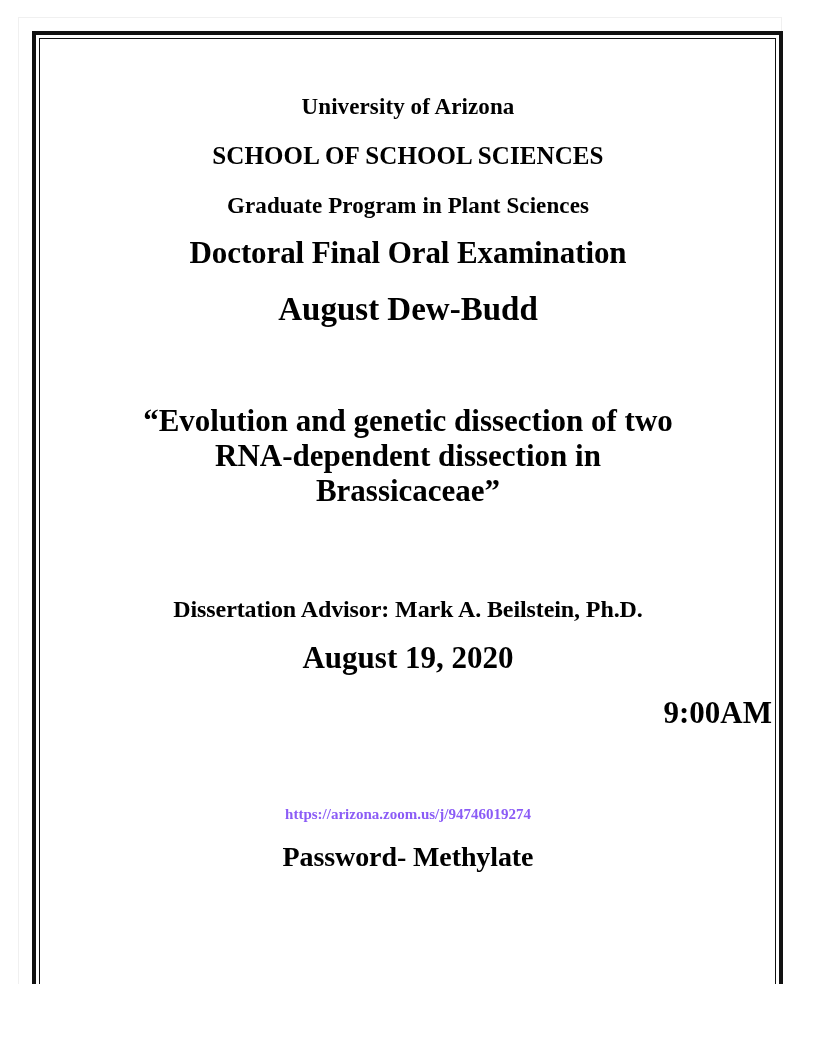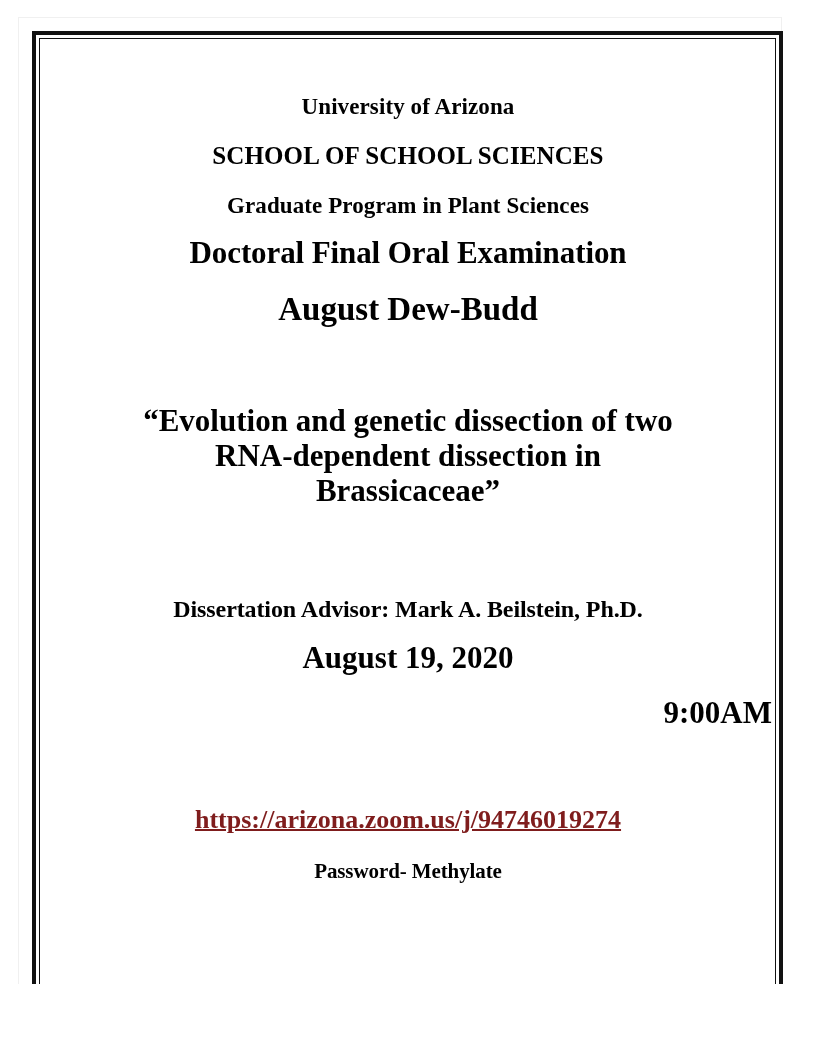--- a/index.html
+++ b/index.html
@@ -121,30 +121,29 @@
   .l-time {
     font-size: 31px;
     margin-top: 20px;
     text-align: right;
   }
 
   
   .link-block { margin-top: 74px; }
 
   .l-link {
-    font-size: 26px;
+    font-size: 15px;
     font-weight: bold;
-    color: #7f1d1d;
-    text-decoration: underline;
+    color: #8b5cf6;
     text-underline-offset: 1px;
     cursor: pointer;
   }
   .l-password {
-    font-size: 21px;
-    margin-top: 26px;
+    font-size: 28px;
+    margin-top: 18px;
     letter-spacing: -0.1px;
   }
 </style>
 </head>
 <body>
 
 <div class="page">
 
   <div class="page-edge"></div>
 

